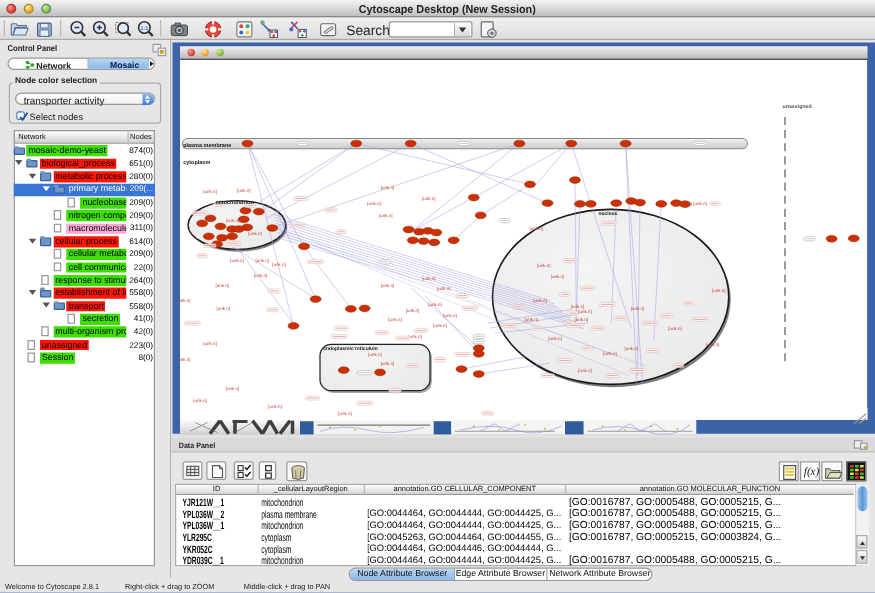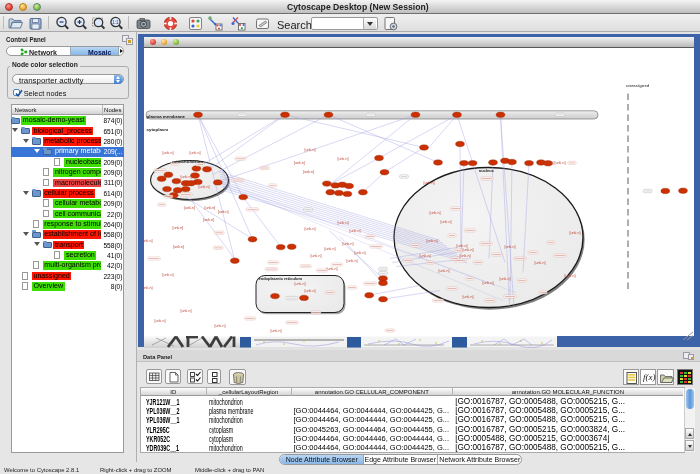--- a/index.html
+++ b/index.html
@@ -210,21 +210,21 @@
         <div style="position:absolute;left:53.9px;top:0.8px;max-width:37px;overflow:hidden;white-space:nowrap;background:#3ede00;color:#000;font-size:7.1px;line-height:8.8px;padding:0 1.5px">nucleobase-c</div>
         <div style="position:absolute;right:1.5px;top:0.8px;font-size:6.6px;line-height:9.2px;color:#000">209(0)</div>
       </div>
       <div style="position:absolute;left:10.6px;top:167.3px;width:113.4px;height:10.35px;">
         <div style="position:absolute;left:32.9px;top:0.9px;width:6px;height:7.8px;background:#fff;border:0.5px solid #999"></div>
         <div style="position:absolute;left:42.9px;top:0.8px;max-width:48px;overflow:hidden;white-space:nowrap;background:#3ede00;color:#000;font-size:7.1px;line-height:8.8px;padding:0 1.5px">nitrogen compo</div>
         <div style="position:absolute;right:1.5px;top:0.8px;font-size:6.6px;line-height:9.2px;color:#000">209(0)</div>
       </div>
       <div style="position:absolute;left:10.6px;top:177.7px;width:113.4px;height:10.35px;">
         <div style="position:absolute;left:32.9px;top:0.9px;width:6px;height:7.8px;background:#fff;border:0.5px solid #999"></div>
-        <div style="position:absolute;left:42.9px;top:1px;max-width:48px;overflow:hidden;white-space:nowrap;background:#ef4444;color:#000;font-size:7.1px;line-height:8.8px;padding:0 1.5px">macromolecule</div>
+        <div style="position:absolute;left:42.9px;top:1px;max-width:48px;overflow:hidden;white-space:nowrap;background:#f9a8d4;color:#000;font-size:7.1px;line-height:8.8px;padding:0 1.5px">macromolecule</div>
         <div style="position:absolute;right:1.5px;top:0.8px;font-size:6.6px;line-height:9.2px;color:#000">311(0)</div>
       </div>
       <div style="position:absolute;left:10.6px;top:188.1px;width:113.4px;height:10.35px;">
         <div style="position:absolute;left:12.4px;top:2.6px;width:0;height:0;border-left:3.4px solid transparent;border-right:3.4px solid transparent;border-top:4.6px solid #555"></div>
         <div style="position:absolute;left:21.7px;top:2.2px;width:9px;height:6.4px;background:#6d96cc;border:0.5px solid #41628f;border-radius:1px"></div>
         <div style="position:absolute;left:21.7px;top:1px;width:4px;height:2px;background:#6d96cc;border-radius:1px 1px 0 0"></div>
         <div style="position:absolute;left:32.2px;top:0.8px;max-width:58px;overflow:hidden;white-space:nowrap;background:#ff1500;color:#000;font-size:7.1px;line-height:8.8px;padding:0 1.5px">cellular process</div>
         <div style="position:absolute;right:1.5px;top:0.8px;font-size:6.6px;line-height:9.2px;color:#000">614(0)</div>
       </div>
       <div style="position:absolute;left:10.6px;top:198.4px;width:113.4px;height:10.35px;">
@@ -266,21 +266,21 @@
         <div style="position:absolute;left:32.2px;top:0.8px;max-width:58px;overflow:hidden;white-space:nowrap;background:#3ede00;color:#000;font-size:7.1px;line-height:8.8px;padding:0 1.5px">multi-organism pro</div>
         <div style="position:absolute;right:1.5px;top:0.8px;font-size:6.6px;line-height:9.2px;color:#000">42(0)</div>
       </div>
       <div style="position:absolute;left:10.6px;top:270.9px;width:113.4px;height:10.35px;">
         <div style="position:absolute;left:11.4px;top:0.9px;width:6px;height:7.8px;background:#fff;border:0.5px solid #999"></div>
         <div style="position:absolute;left:21.4px;top:0.8px;max-width:69px;overflow:hidden;white-space:nowrap;background:#ff1500;color:#000;font-size:7.1px;line-height:8.8px;padding:0 1.5px">unassigned</div>
         <div style="position:absolute;right:1.5px;top:0.8px;font-size:6.6px;line-height:9.2px;color:#000">223(0)</div>
       </div>
       <div style="position:absolute;left:10.6px;top:281.2px;width:113.4px;height:10.35px;">
         <div style="position:absolute;left:11.4px;top:0.9px;width:6px;height:7.8px;background:#fff;border:0.5px solid #999"></div>
-        <div style="position:absolute;left:21.4px;top:0.8px;max-width:69px;overflow:hidden;white-space:nowrap;background:#3ede00;color:#000;font-size:7.1px;line-height:8.8px;padding:0 1.5px">Overview</div>
+        <div style="position:absolute;left:21.4px;top:0.8px;max-width:69px;overflow:hidden;white-space:nowrap;background:#3ede00;color:#000;font-size:7.1px;line-height:8.8px;padding:0 1.5px">Session</div>
         <div style="position:absolute;right:1.5px;top:0.8px;font-size:6.6px;line-height:9.2px;color:#000">8(0)</div>
       </div>
     </div>
 </div>
 <div class="abs" style="left:135.5px;top:32px;width:1px;height:430px;background:#b0b0b0"></div>
 
 <div class="abs" style="left:136.5px;top:32px;width:563.5px;height:320px;background:#e2e2e2"></div>
 
 <div class="abs" style="left:138px;top:34px;width:562px;height:313px;background:#3c62a8"></div>
 <div class="abs" style="left:144px;top:37px;width:550px;height:10.5px;background:linear-gradient(#f1f1f1,#b9b9b9);border-bottom:1px solid #585858">
@@ -744,21 +744,20 @@
       <div style="position:absolute;left:0;top:37.2px;width:541.7px;height:9.3px;">
         <div style="position:absolute;left:5px;top:0.6px;width:59.599999999999994px;font-weight:bold;transform:scaleX(0.64);transform-origin:left;font-size:8.4px;line-height:8.6px;color:#000;overflow:hidden;white-space:nowrap">YLR295C</div>
         <div style="position:absolute;left:67.6px;top:0.6px;width:81.9px;transform:scaleX(0.64);transform-origin:left;font-size:8.4px;line-height:8.6px;color:#000;overflow:hidden;white-space:nowrap">cytoplasm</div>
         <div style="position:absolute;left:152.5px;top:0.6px;width:158.7px;font-size:7.5px;line-height:8.6px;color:#000;overflow:hidden;white-space:nowrap">[GO:0045263, GO:0044464, GO:0044455, G...</div>
         <div style="position:absolute;left:314.2px;top:0.6px;width:227.50000000000006px;font-size:8.2px;line-height:8.6px;color:#000;overflow:hidden;white-space:nowrap">[GO:0016787, GO:0005215, GO:0003824, G...</div>
       </div>
       <div style="position:absolute;left:0;top:46.5px;width:541.7px;height:9.3px;">
         <div style="position:absolute;left:5px;top:0.6px;width:59.599999999999994px;font-weight:bold;transform:scaleX(0.64);transform-origin:left;font-size:8.4px;line-height:8.6px;color:#000;overflow:hidden;white-space:nowrap">YKR052C</div>
         <div style="position:absolute;left:67.6px;top:0.6px;width:81.9px;transform:scaleX(0.64);transform-origin:left;font-size:8.4px;line-height:8.6px;color:#000;overflow:hidden;white-space:nowrap">cytoplasm</div>
         <div style="position:absolute;left:152.5px;top:0.6px;width:158.7px;font-size:7.5px;line-height:8.6px;color:#000;overflow:hidden;white-space:nowrap">[GO:0044464, GO:0044446, GO:0044444, G...</div>
-        <div style="position:absolute;left:314.2px;top:0.6px;width:227.50000000000006px;font-size:8.2px;line-height:8.6px;color:#000;overflow:hidden;white-space:nowrap">[GO:0005488, GO:0005215, GO:0003674]</div>
       </div>
       <div style="position:absolute;left:0;top:55.8px;width:541.7px;height:9.3px;text-decoration:underline;">
         <div style="position:absolute;left:5px;top:0.6px;width:59.599999999999994px;font-weight:bold;transform:scaleX(0.64);transform-origin:left;font-size:8.4px;line-height:8.6px;color:#000;overflow:hidden;white-space:nowrap">YDR039C__1</div>
         <div style="position:absolute;left:67.6px;top:0.6px;width:81.9px;transform:scaleX(0.64);transform-origin:left;font-size:8.4px;line-height:8.6px;color:#000;overflow:hidden;white-space:nowrap">mitochondrion</div>
         <div style="position:absolute;left:152.5px;top:0.6px;width:158.7px;font-size:7.5px;line-height:8.6px;color:#000;overflow:hidden;white-space:nowrap">[GO:0044464, GO:0044444, GO:0044425, G...</div>
         <div style="position:absolute;left:314.2px;top:0.6px;width:227.50000000000006px;font-size:8.2px;line-height:8.6px;color:#000;overflow:hidden;white-space:nowrap">[GO:0016787, GO:0005488, GO:0005215, G...</div>
       </div>
     </div>
 
  <div class="abs" style="left:547px;top:38px;width:11px;height:64px;background:#f2f2f2;border-left:1px solid #ccc">

